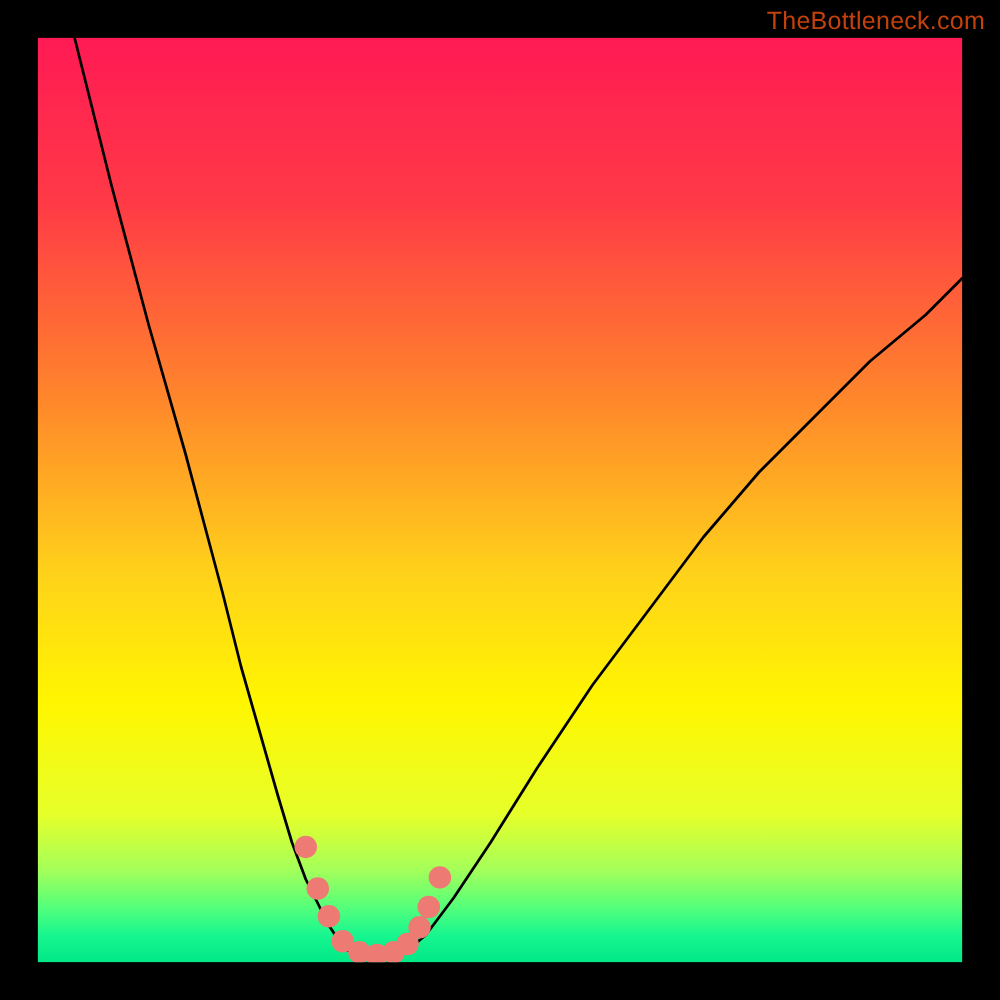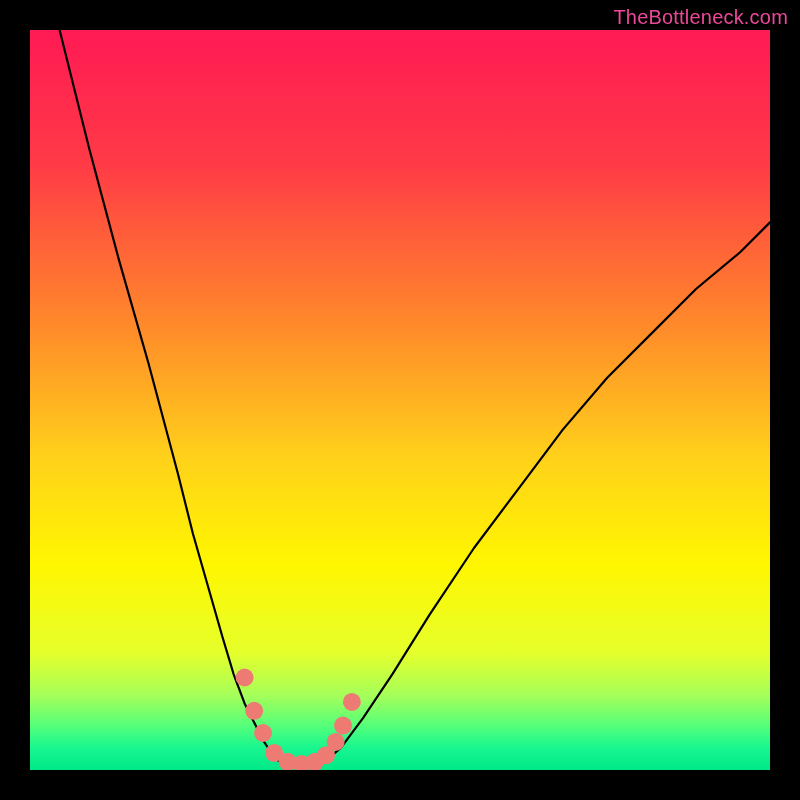--- a/index.html
+++ b/index.html
@@ -27,21 +27,21 @@
     position: absolute;
     inset: 0;
   }
   .watermark {
     position: absolute;
     top: 6px;
     right: 12px;
     font-family: Arial, Helvetica, sans-serif;
     font-size: 20px;
     font-weight: 400;
-    color: #ec4899;
+    color: #c2410c;
     letter-spacing: 0.2px;
   }
   svg.curve {
     position: absolute;
     inset: 0;
   }
 </style>
 </head>
 <body>
 

